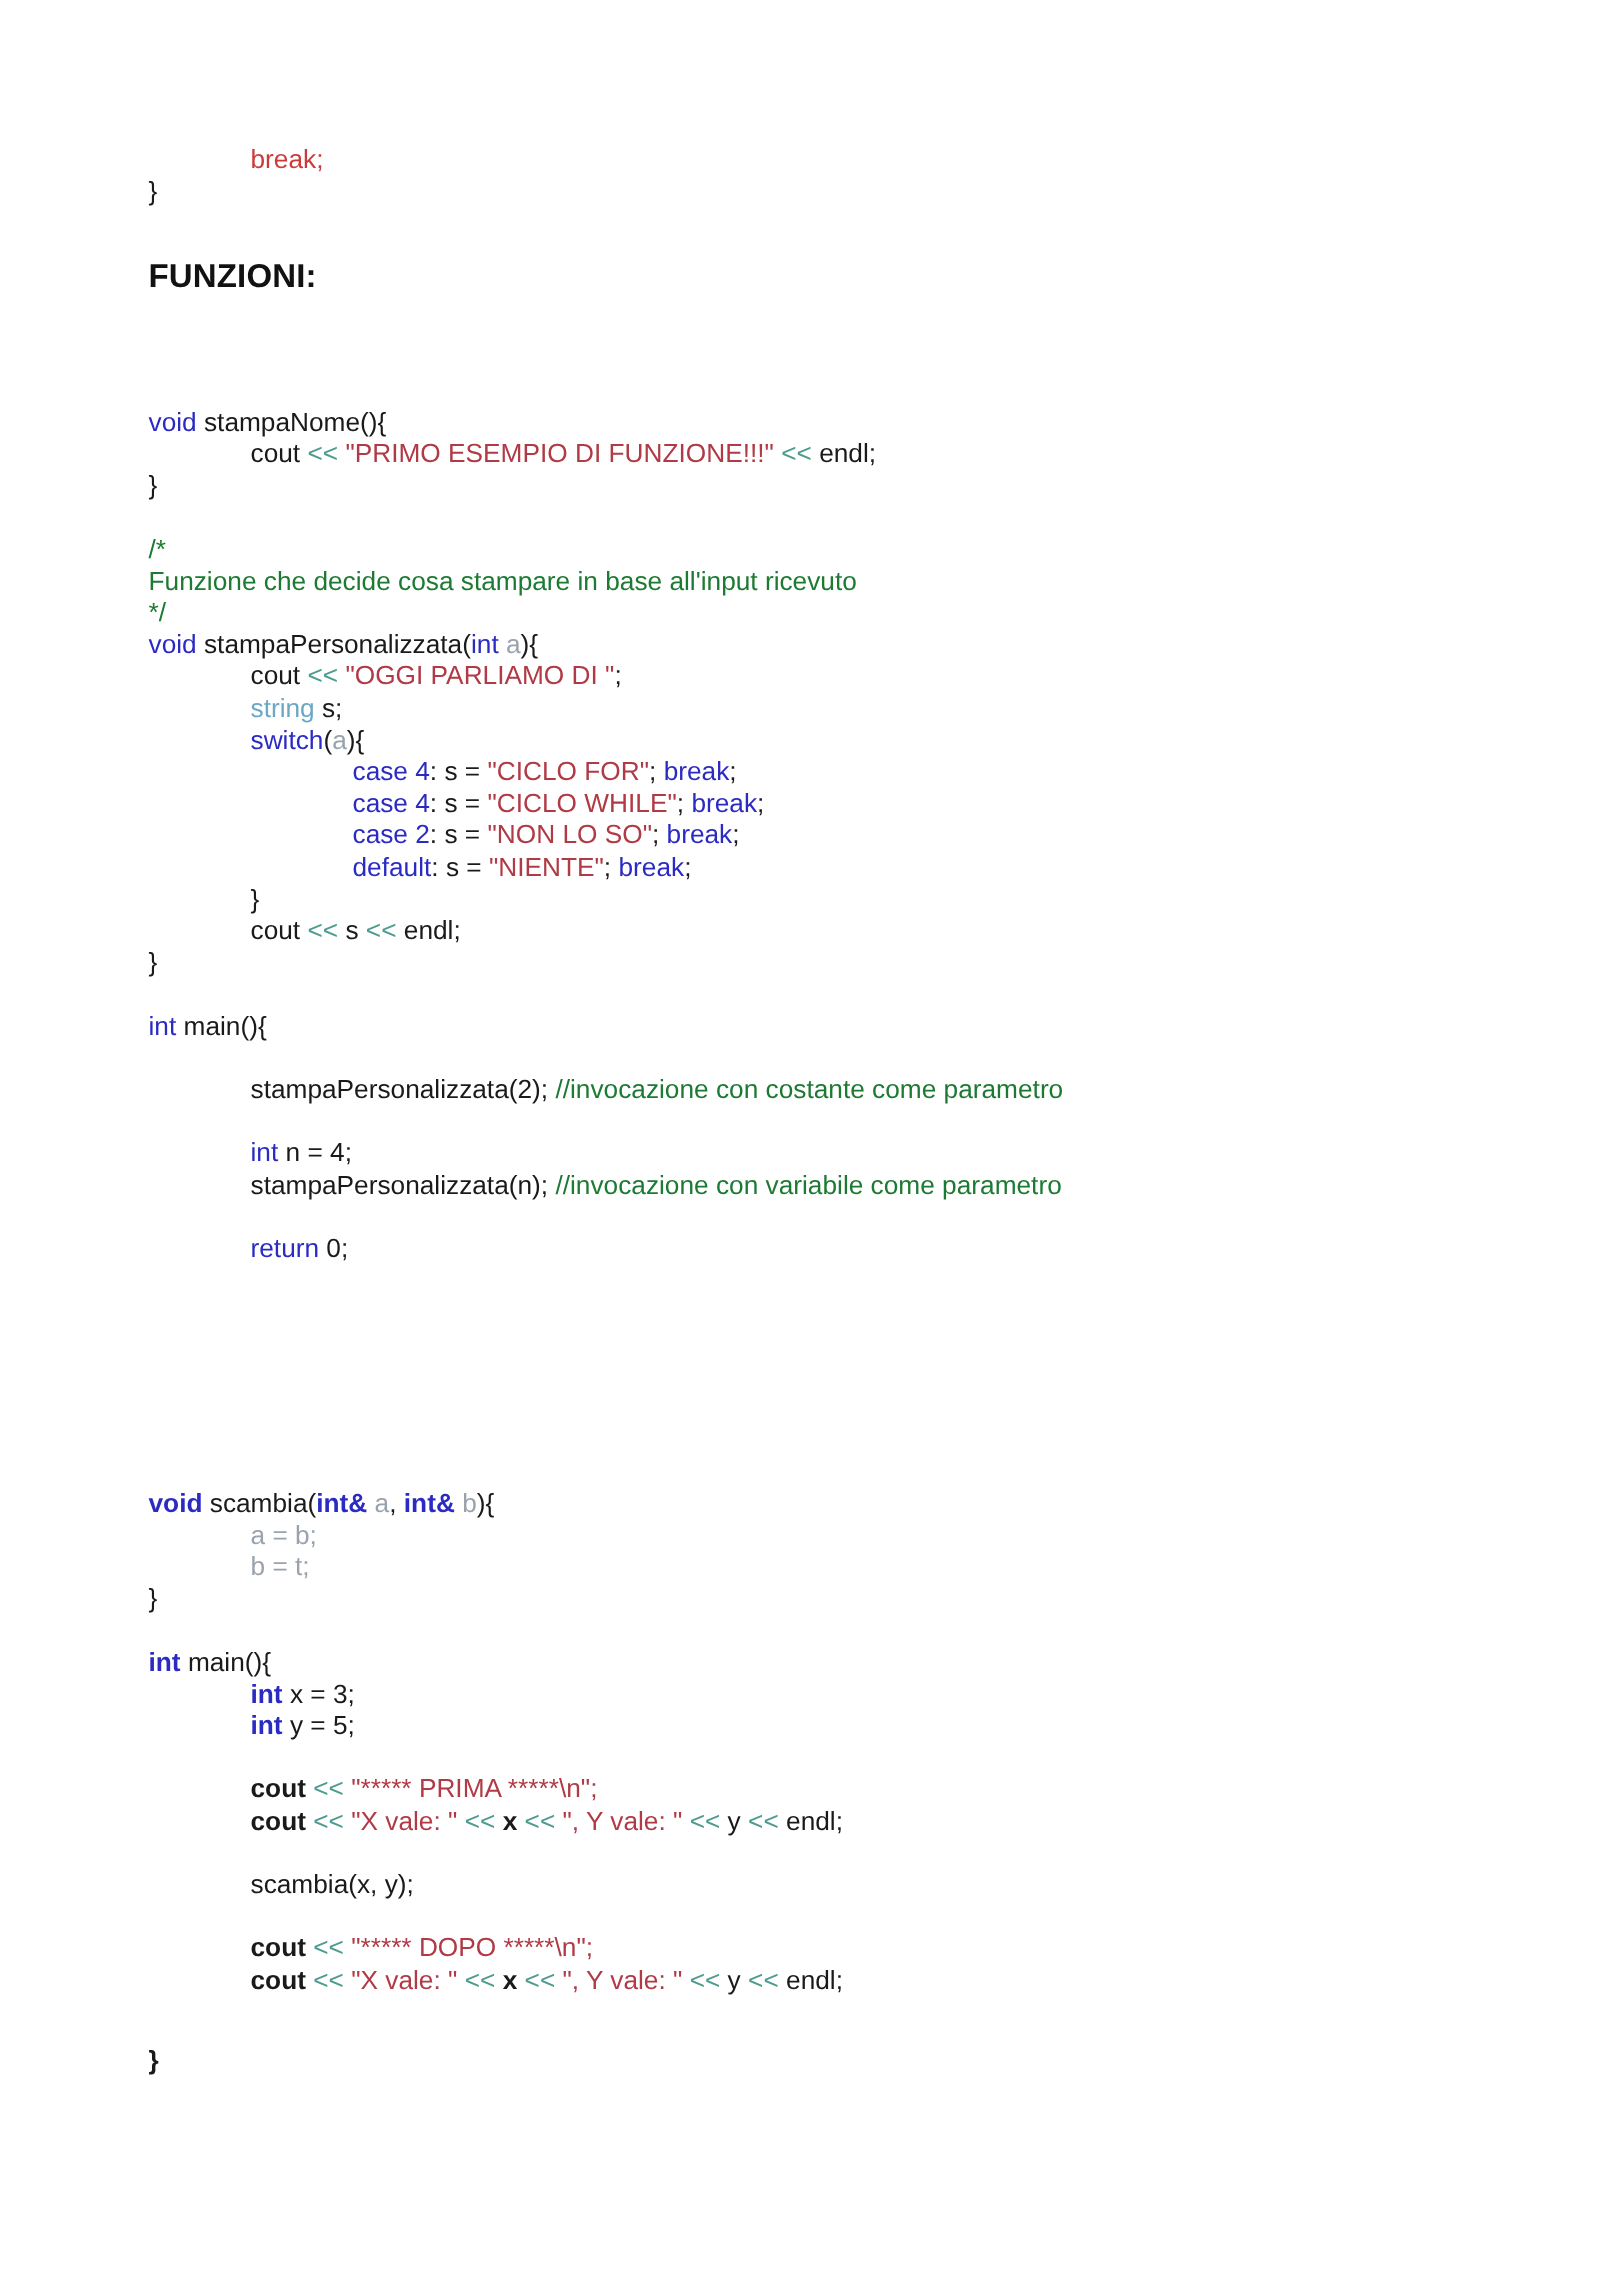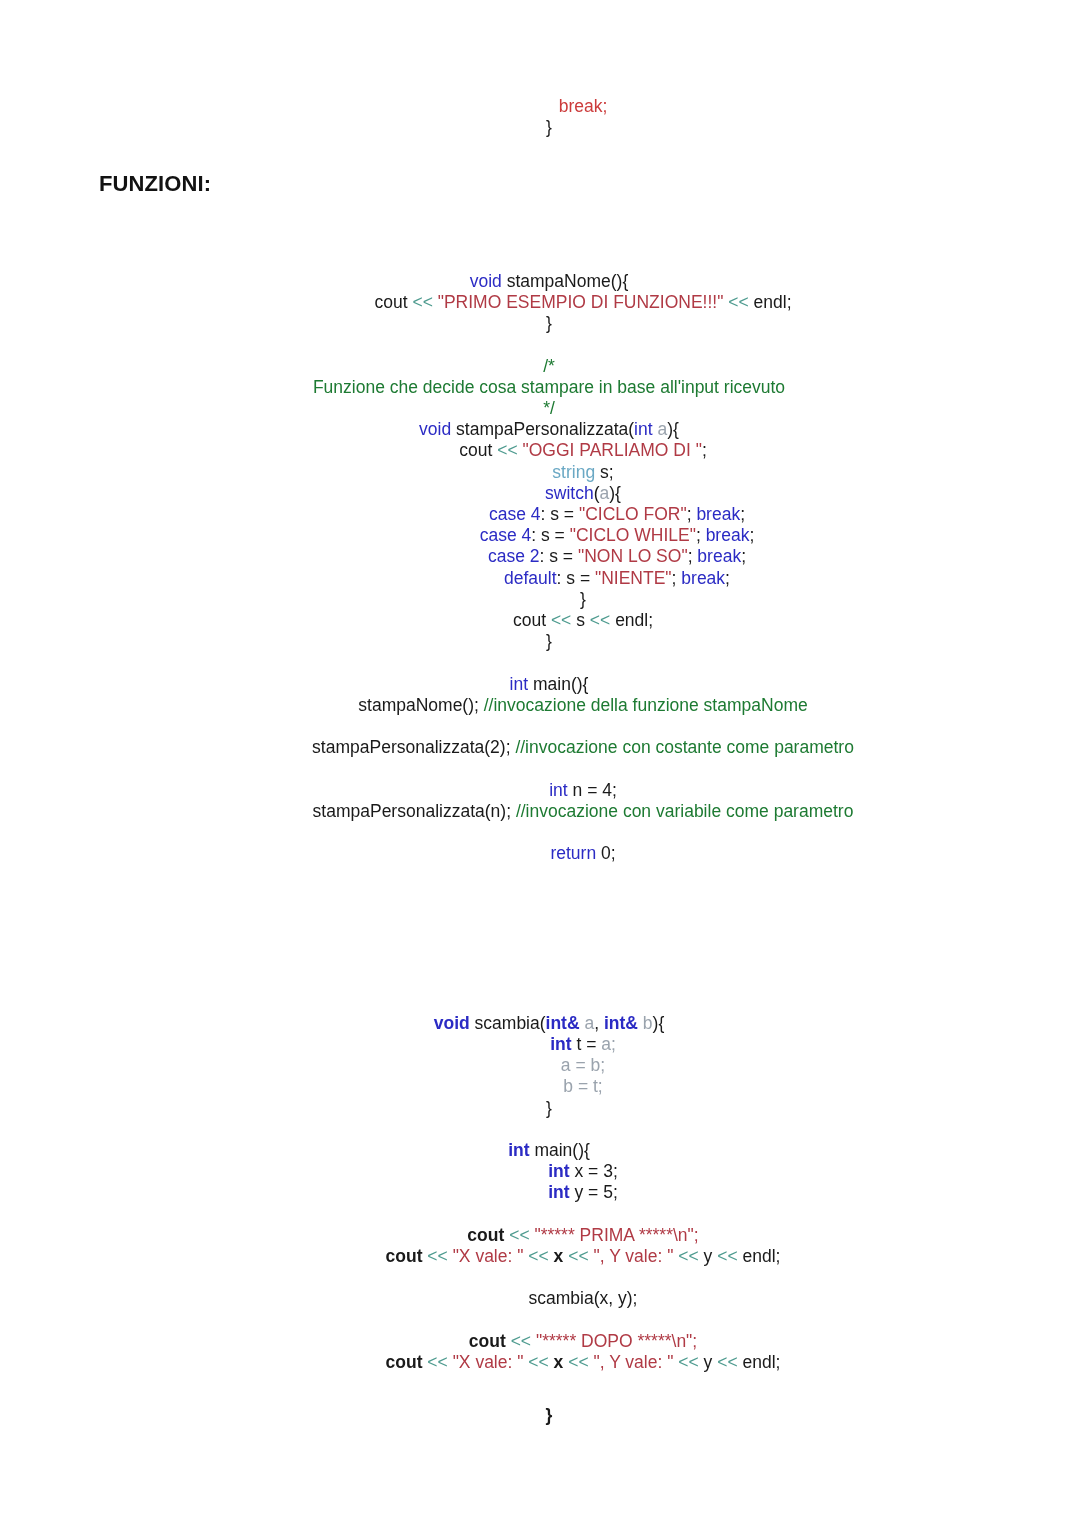--- a/index.html
+++ b/index.html
@@ -30,21 +30,20 @@
     width: 900px;
   }
 
   
   .line {
     font-size: 17.5px;
     line-height: 21.2px;
     white-space: pre;
     color: #1a1a1a;
     min-height: 21.2px;
-    text-align: center;
   }
   .i1 { padding-left: 68px; }
   .i2 { padding-left: 136px; }
 
   .blank    { height: 21.2px; }
   .blank-sm { height: 11px; }
   .blank-lg { height: 42px; }
 
   
   .heading {
@@ -106,40 +105,38 @@
     <div class="line i2"><span class="kw">case 2</span><span class="plain">: s = </span><span class="str">"NON LO SO"</span><span class="plain">; </span><span class="kw">break</span><span class="plain">;</span></div>
     <div class="line i2"><span class="kw">default</span><span class="plain">: s = </span><span class="str">"NIENTE"</span><span class="plain">; </span><span class="kw">break</span><span class="plain">;</span></div>
 
     <div class="line i1"><span>}</span></div>
     <div class="line i1"><span class="plain">cout </span><span class="op">&lt;&lt;</span><span class="plain"> s </span><span class="op">&lt;&lt;</span><span class="plain"> endl;</span></div>
     <div class="line"><span>}</span></div>
 
     <div class="blank"></div>
 
     <div class="line"><span class="kw">int</span><span class="plain"> main(){</span></div>
-    <div class="line i1"><span class="plain">stampaNome(); </span><span class="cmt">//invocazione della funzione stampaNome</span></div>
     <div class="blank"></div>
     <div class="line i1"><span class="plain">stampaPersonalizzata(2); </span><span class="cmt">//invocazione con costante come parametro</span></div>
     <div class="blank"></div>
     <div class="line i1"><span class="kw">int</span><span class="plain"> n = 4;</span></div>
     <div class="line i1"><span class="plain">stampaPersonalizzata(n); </span><span class="cmt">//invocazione con variabile come parametro</span></div>
     <div class="blank"></div>
     <div class="line i1"><span class="kw">return</span><span class="plain"> 0;</span></div>
 
     <div class="blank-lg"></div>
     <div class="blank"></div>
     <div class="blank-sm"></div>
 
 
     <div class="blank-lg"></div>
     <div class="blank"></div>
     <div class="blank-sm"></div>
 
     <div class="line"><span class="kw-b">void</span><span class="plain"> scambia(</span><span class="kw-b">int&amp;</span><span class="param"> a</span><span class="plain">, </span><span class="kw-b">int&amp;</span><span class="param"> b</span><span class="plain">){</span></div>
-    <div class="line i1"><span class="kw-b">int</span><span class="plain"> t = </span><span class="param">a;</span></div>
     <div class="line i1"><span class="param">a = b;</span></div>
     <div class="line i1"><span class="param">b = t;</span></div>
     <div class="line"><span>}</span></div>
 
     <div class="blank"></div>
 
     <div class="line"><span class="kw-b">int</span><span class="plain"> main(){</span></div>
     <div class="line i1"><span class="kw-b">int</span><span class="plain"> x = 3;</span></div>
     <div class="line i1"><span class="kw-b">int</span><span class="plain"> y = 5;</span></div>
     <div class="blank"></div>

